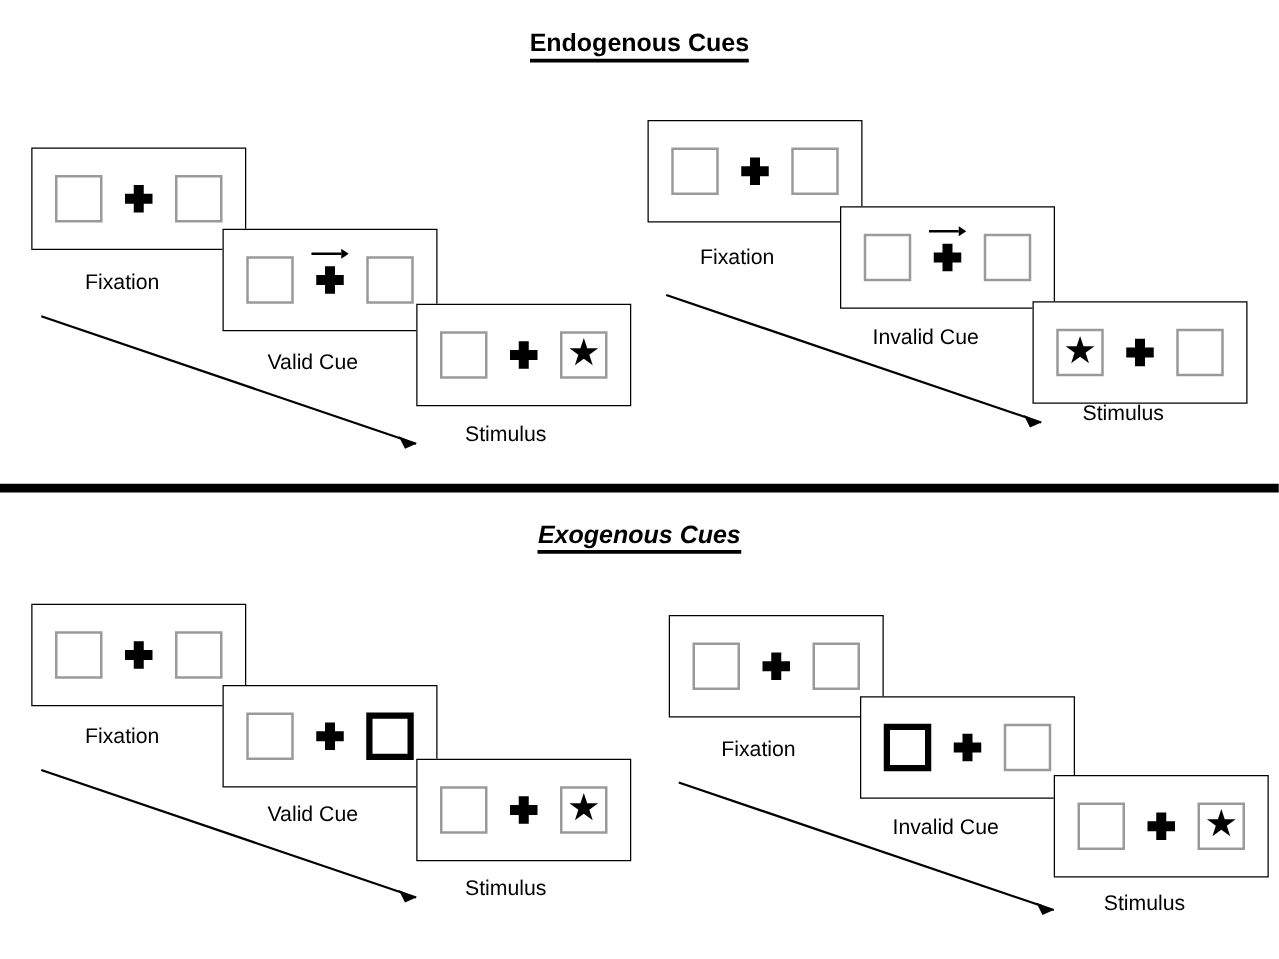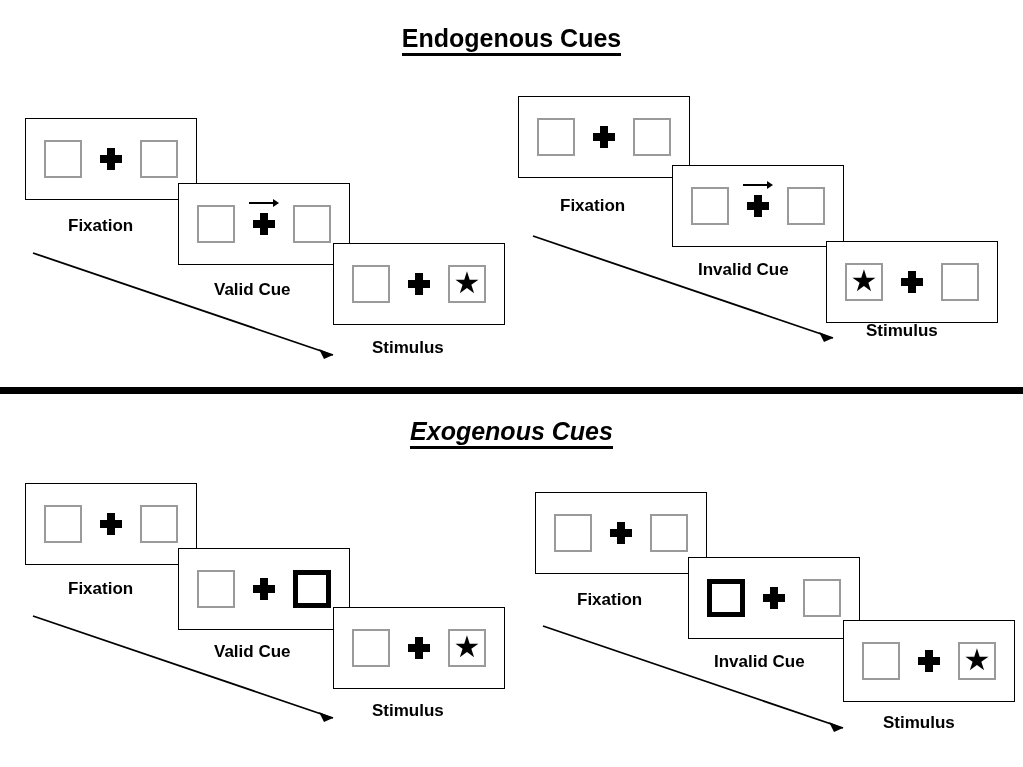--- a/index.html
+++ b/index.html
@@ -14,21 +14,21 @@
     font-family: "Liberation Sans", sans-serif;
     overflow: hidden;
   }
 
   
   .section-title {
     position: absolute;
     width: 100%;
     left: 0;
     text-align: center;
-    font-size: 25px;
+    font-size: 20px;
     font-weight: bold;
     color: #000000;
     letter-spacing: 0px;
   }
   .section-title span {
     border-bottom: 3px solid #000000;
     padding-bottom: 1px;
   }
 
   
@@ -105,21 +105,21 @@
     left: 50%;
     transform: translateX(-50%);
     width: 30px;
     height: 10px;
   }
 
   
   .stage-label {
     position: absolute;
     font-size: 17px;
-    font-weight: bold;
+    font-weight: normal;
     color: #000000;
     white-space: nowrap;
   }
 
   
   .time-arrow {
     position: absolute;
     pointer-events: none;
   }
 </style>

